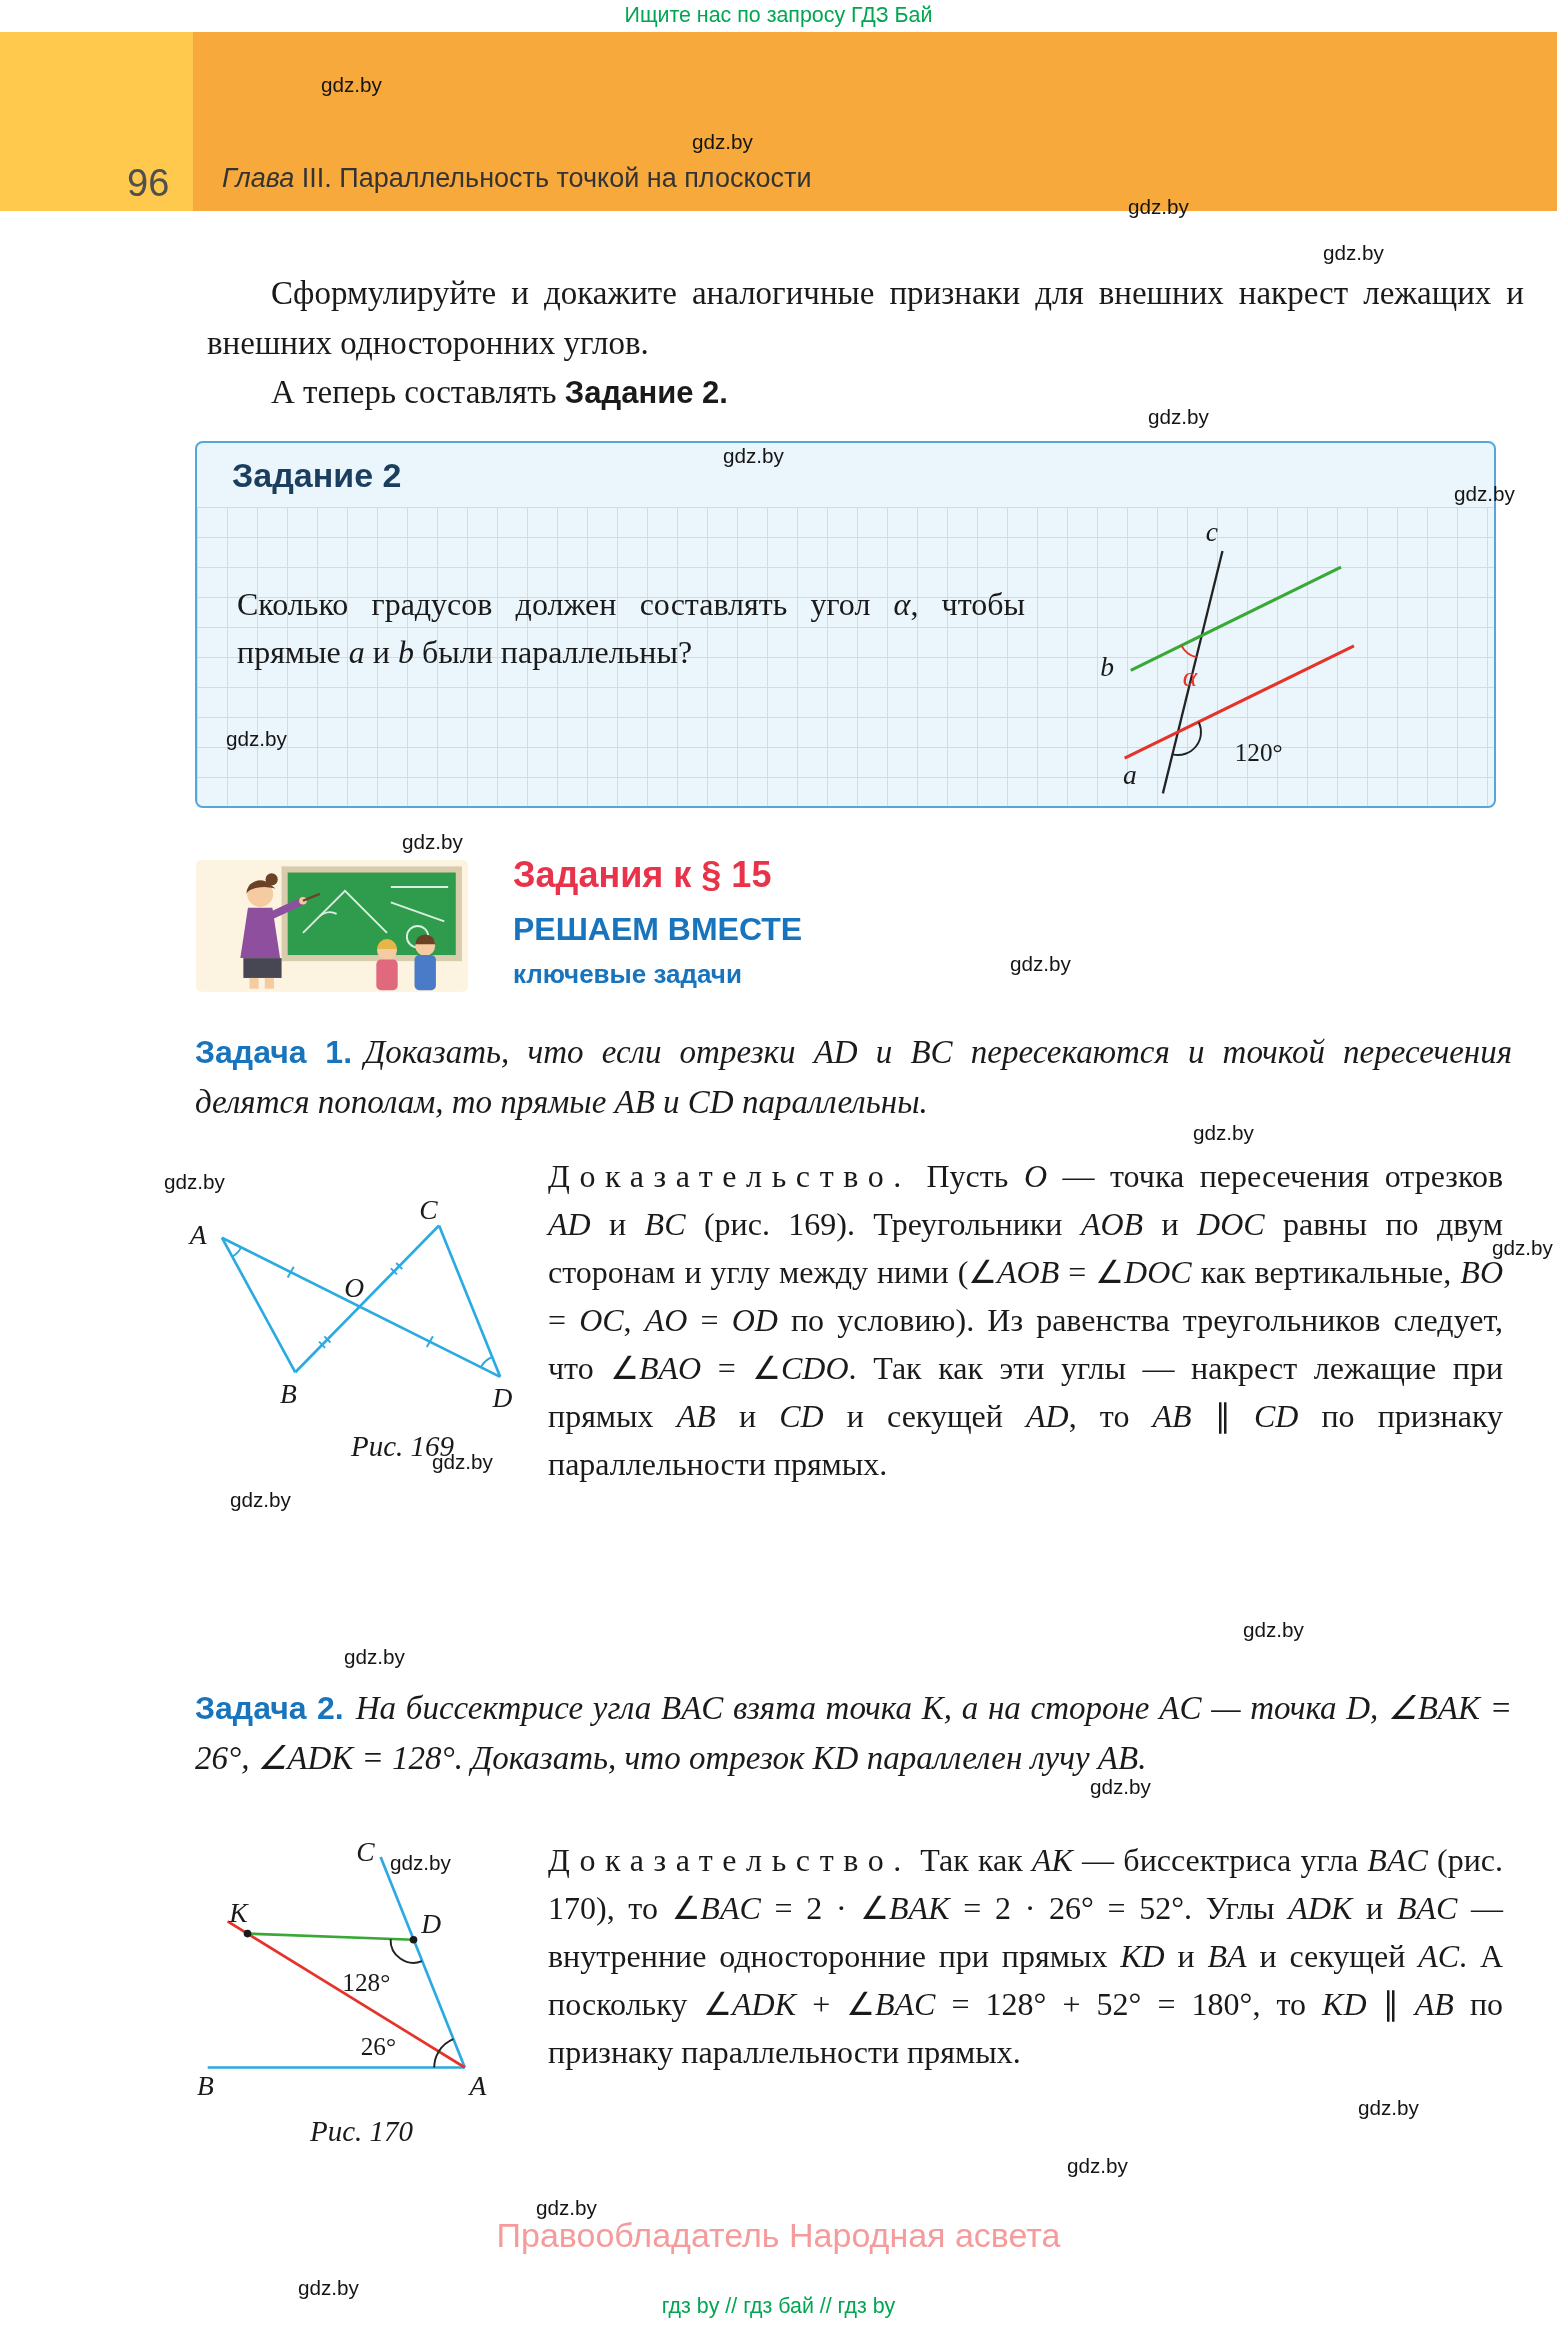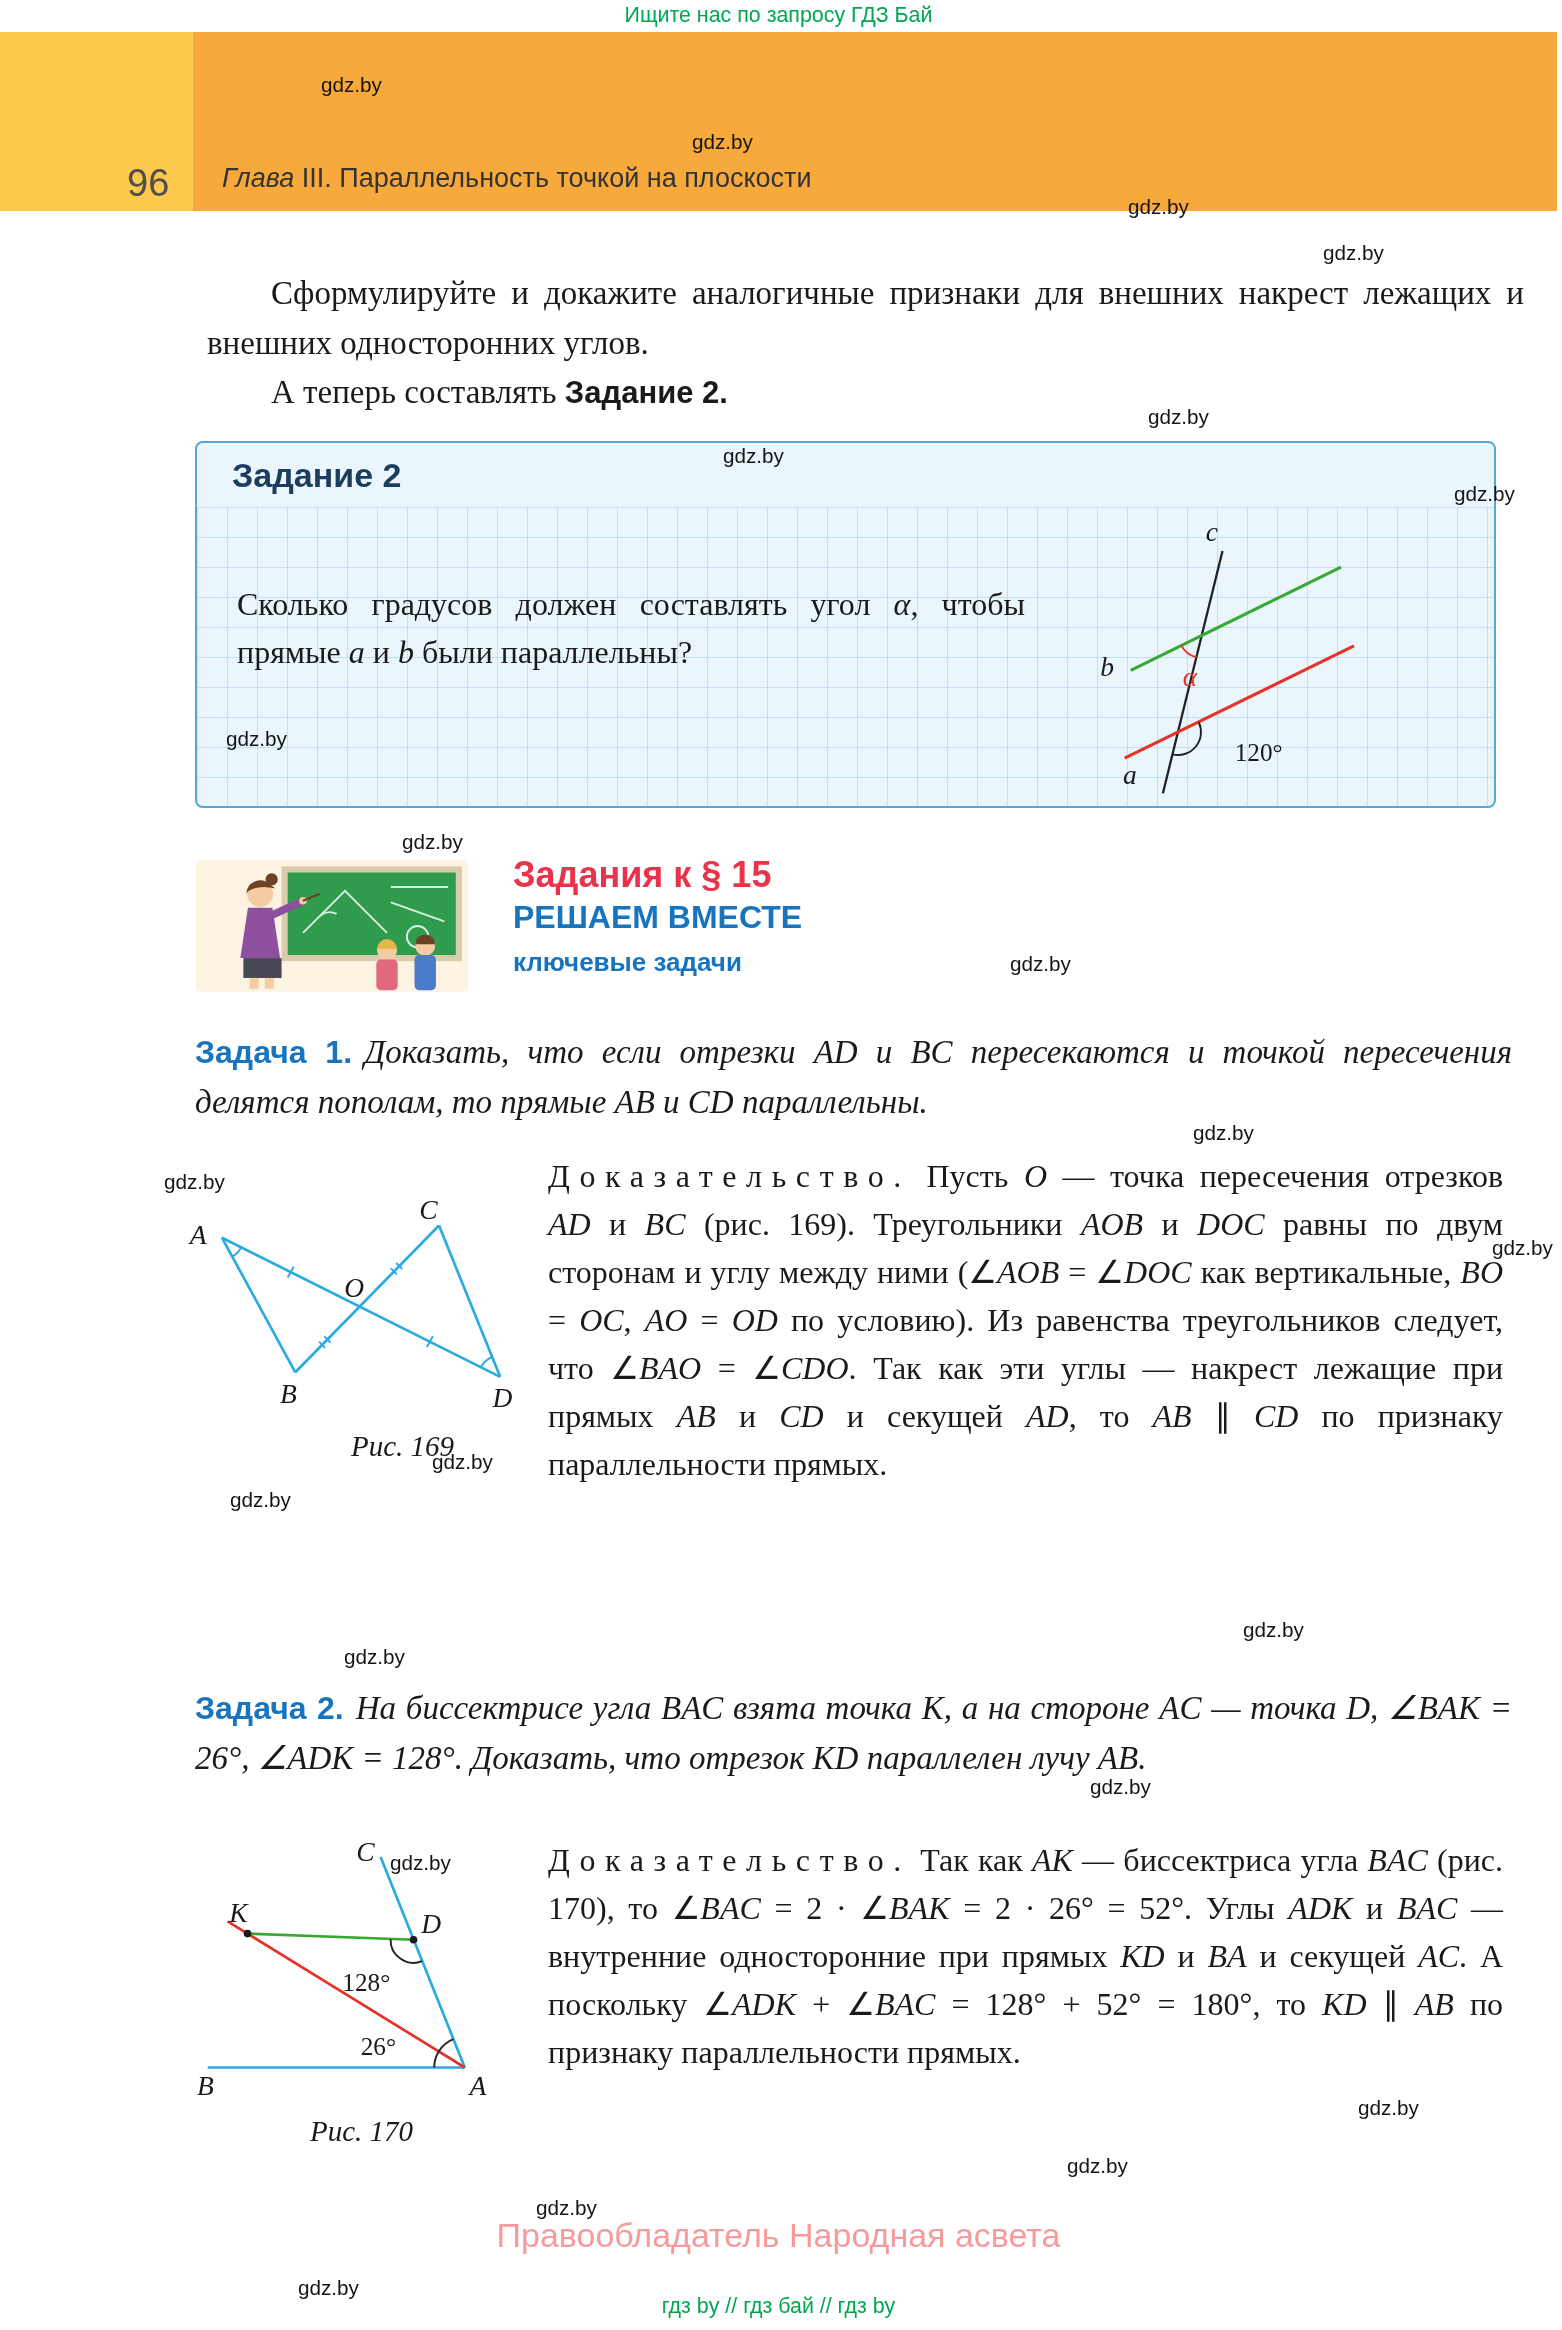--- a/index.html
+++ b/index.html
@@ -43,21 +43,21 @@
           linear-gradient(to bottom, var(--grid_line) 0.8px, transparent 0.8px);
         background-size:30px 30px; }
   .task-question { position:absolute; left:40px; top:73px; width:788px;
         font-size:32px; line-height:1.5; text-align:justify; }
   .task-diagram { position:absolute; left:880px; top:1.5px; }
 
   
   .illustration { position:absolute; left:196px; top:860px; }
   .section-heads { position:absolute; left:513px; top:854px;
         font-family:"Liberation Sans", sans-serif; font-weight:bold; }
-  .sec-red   { font-size:36px; color:var(--heading_red); margin-bottom:3px; }
+  .sec-red   { font-size:36px; color:var(--heading_red); margin-bottom:15px; }
   .sec-blue1 { font-size:32px; color:var(--heading_blue); margin-bottom:10.7px; }
   .sec-blue2 { font-size:26px; color:var(--heading_blue); }
 
   
   .statement { position:absolute; left:195px; width:1317px; font-size:33px;
         line-height:1.52; text-align:justify; font-style:italic; }
   .statement1 { top:1027px; } .statement2 { top:1683px; }
   .plabel { font-style:normal; font-weight:bold; font-family:"Liberation Sans", sans-serif;
         color:var(--heading_blue); font-size:32px; margin-right:12.2px; }
   .proof { position:absolute; left:548px; width:955px; font-size:32px;

